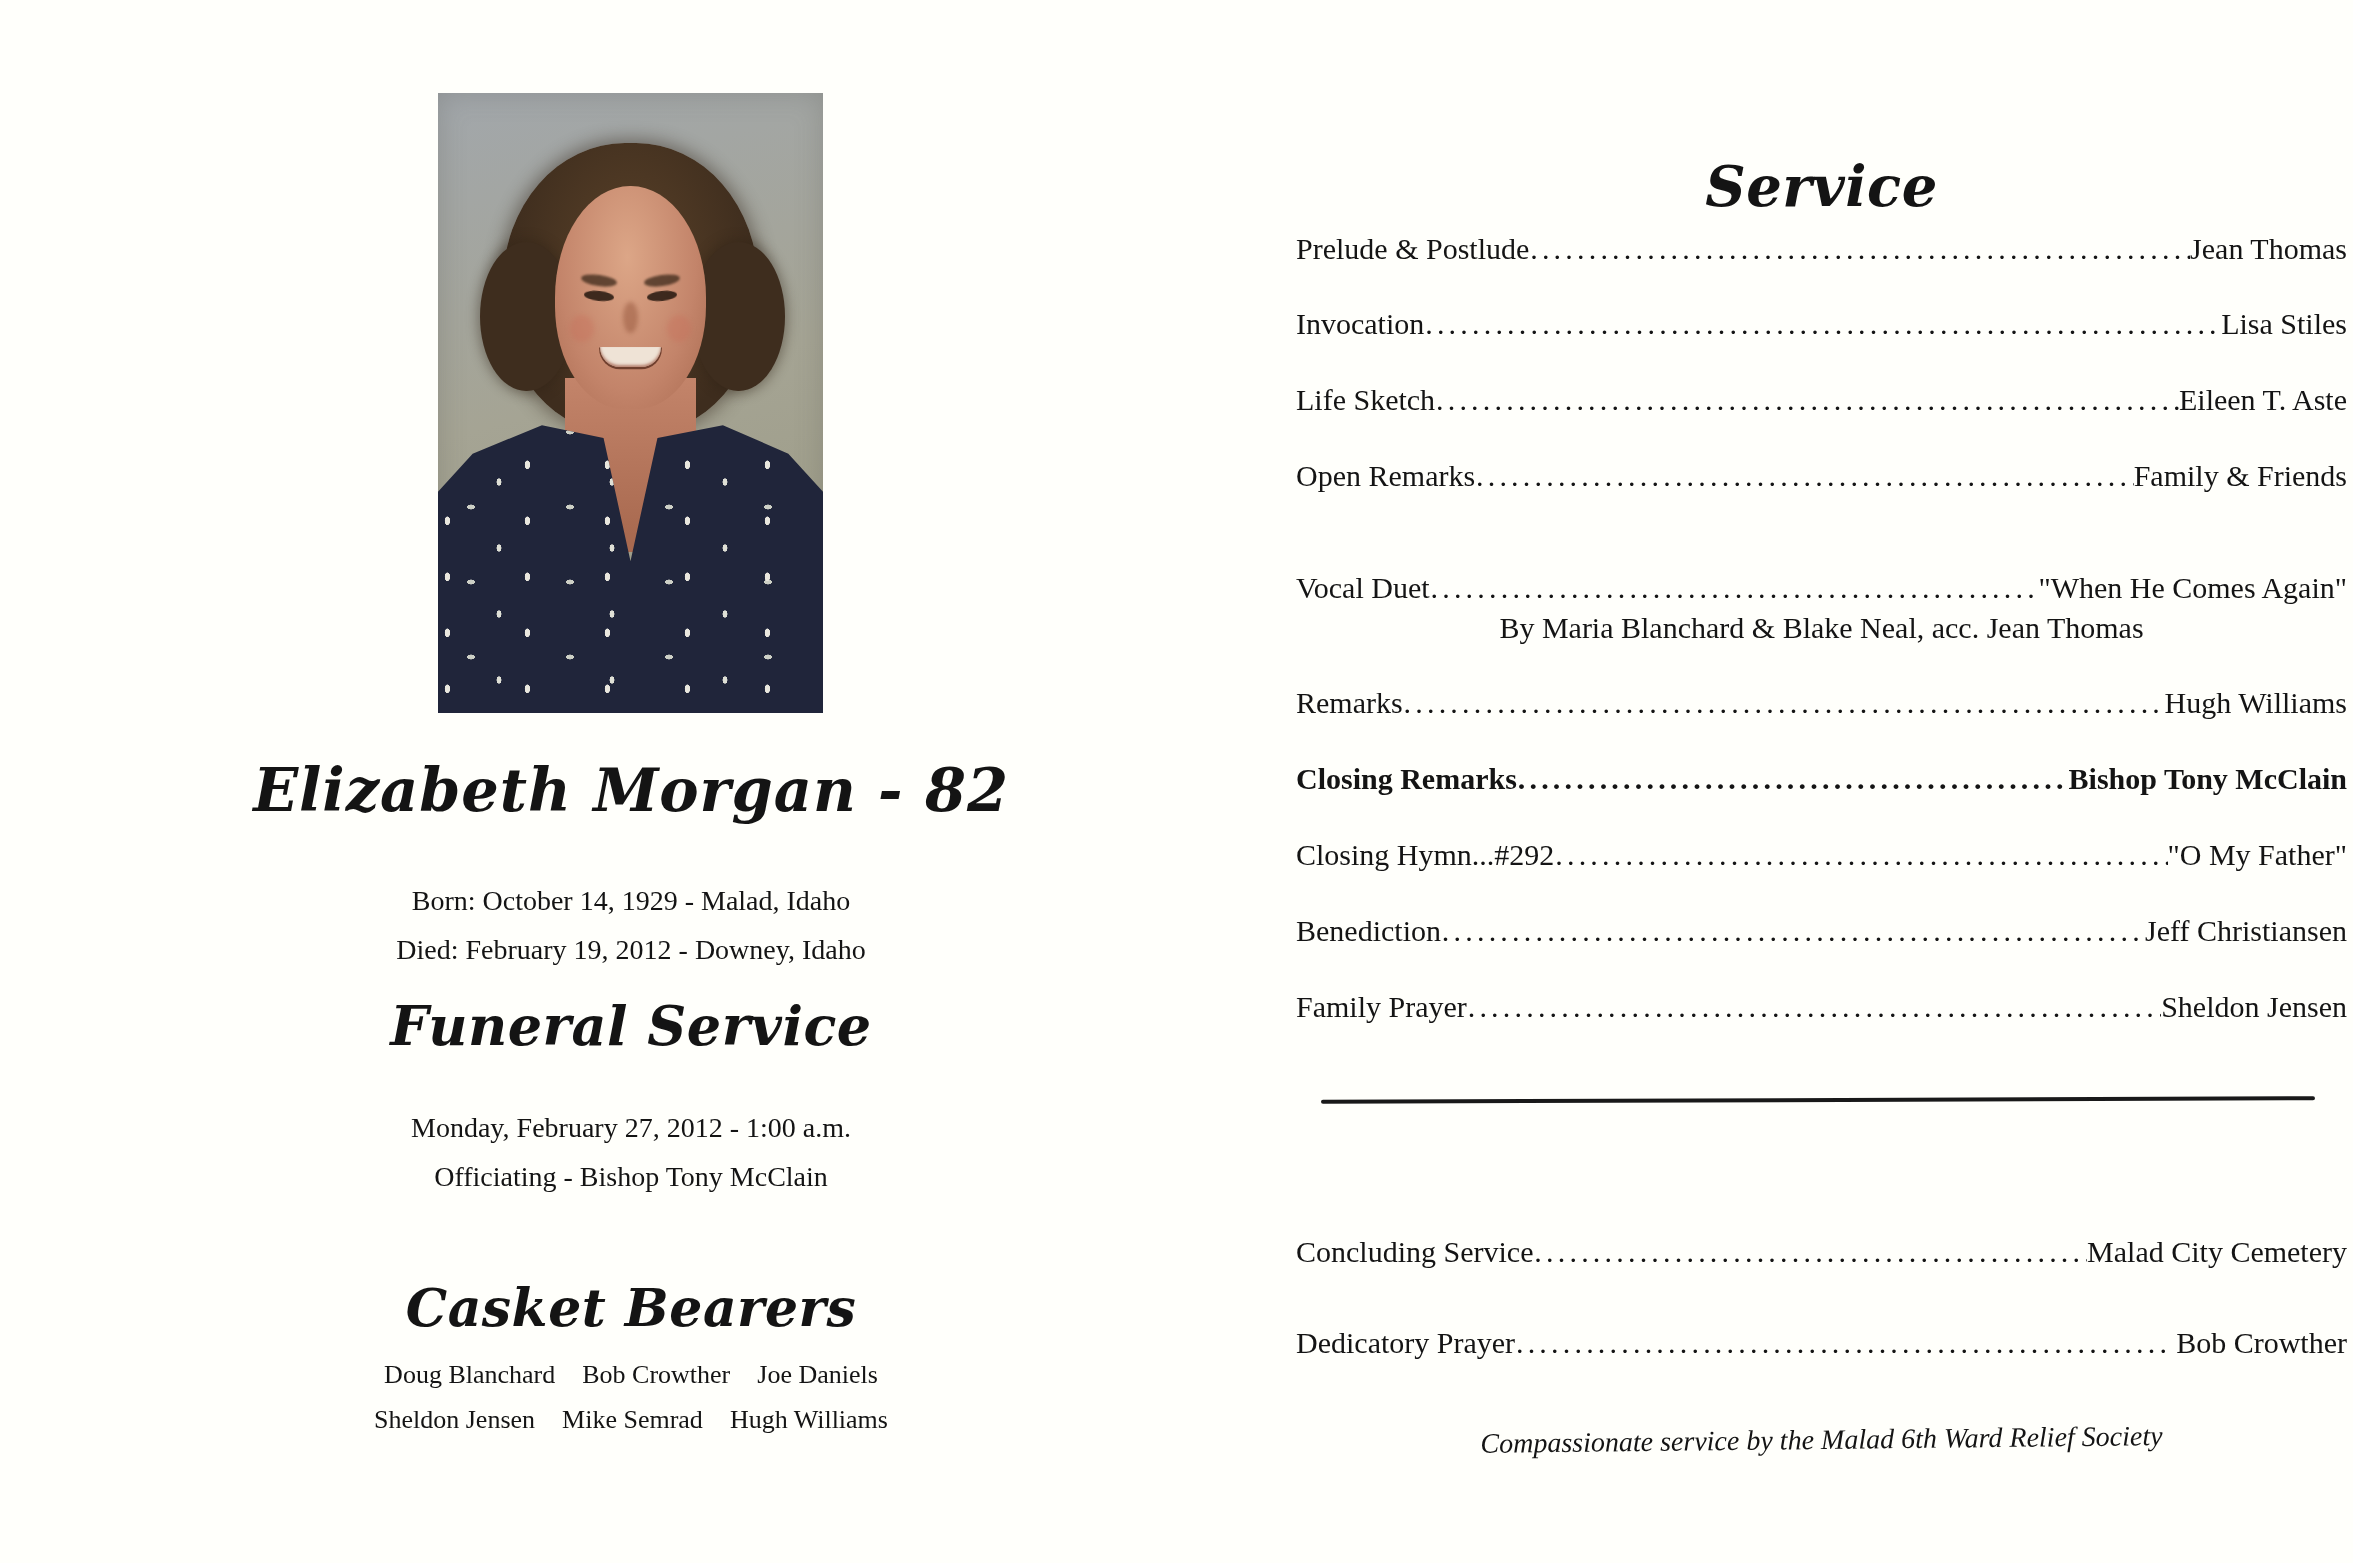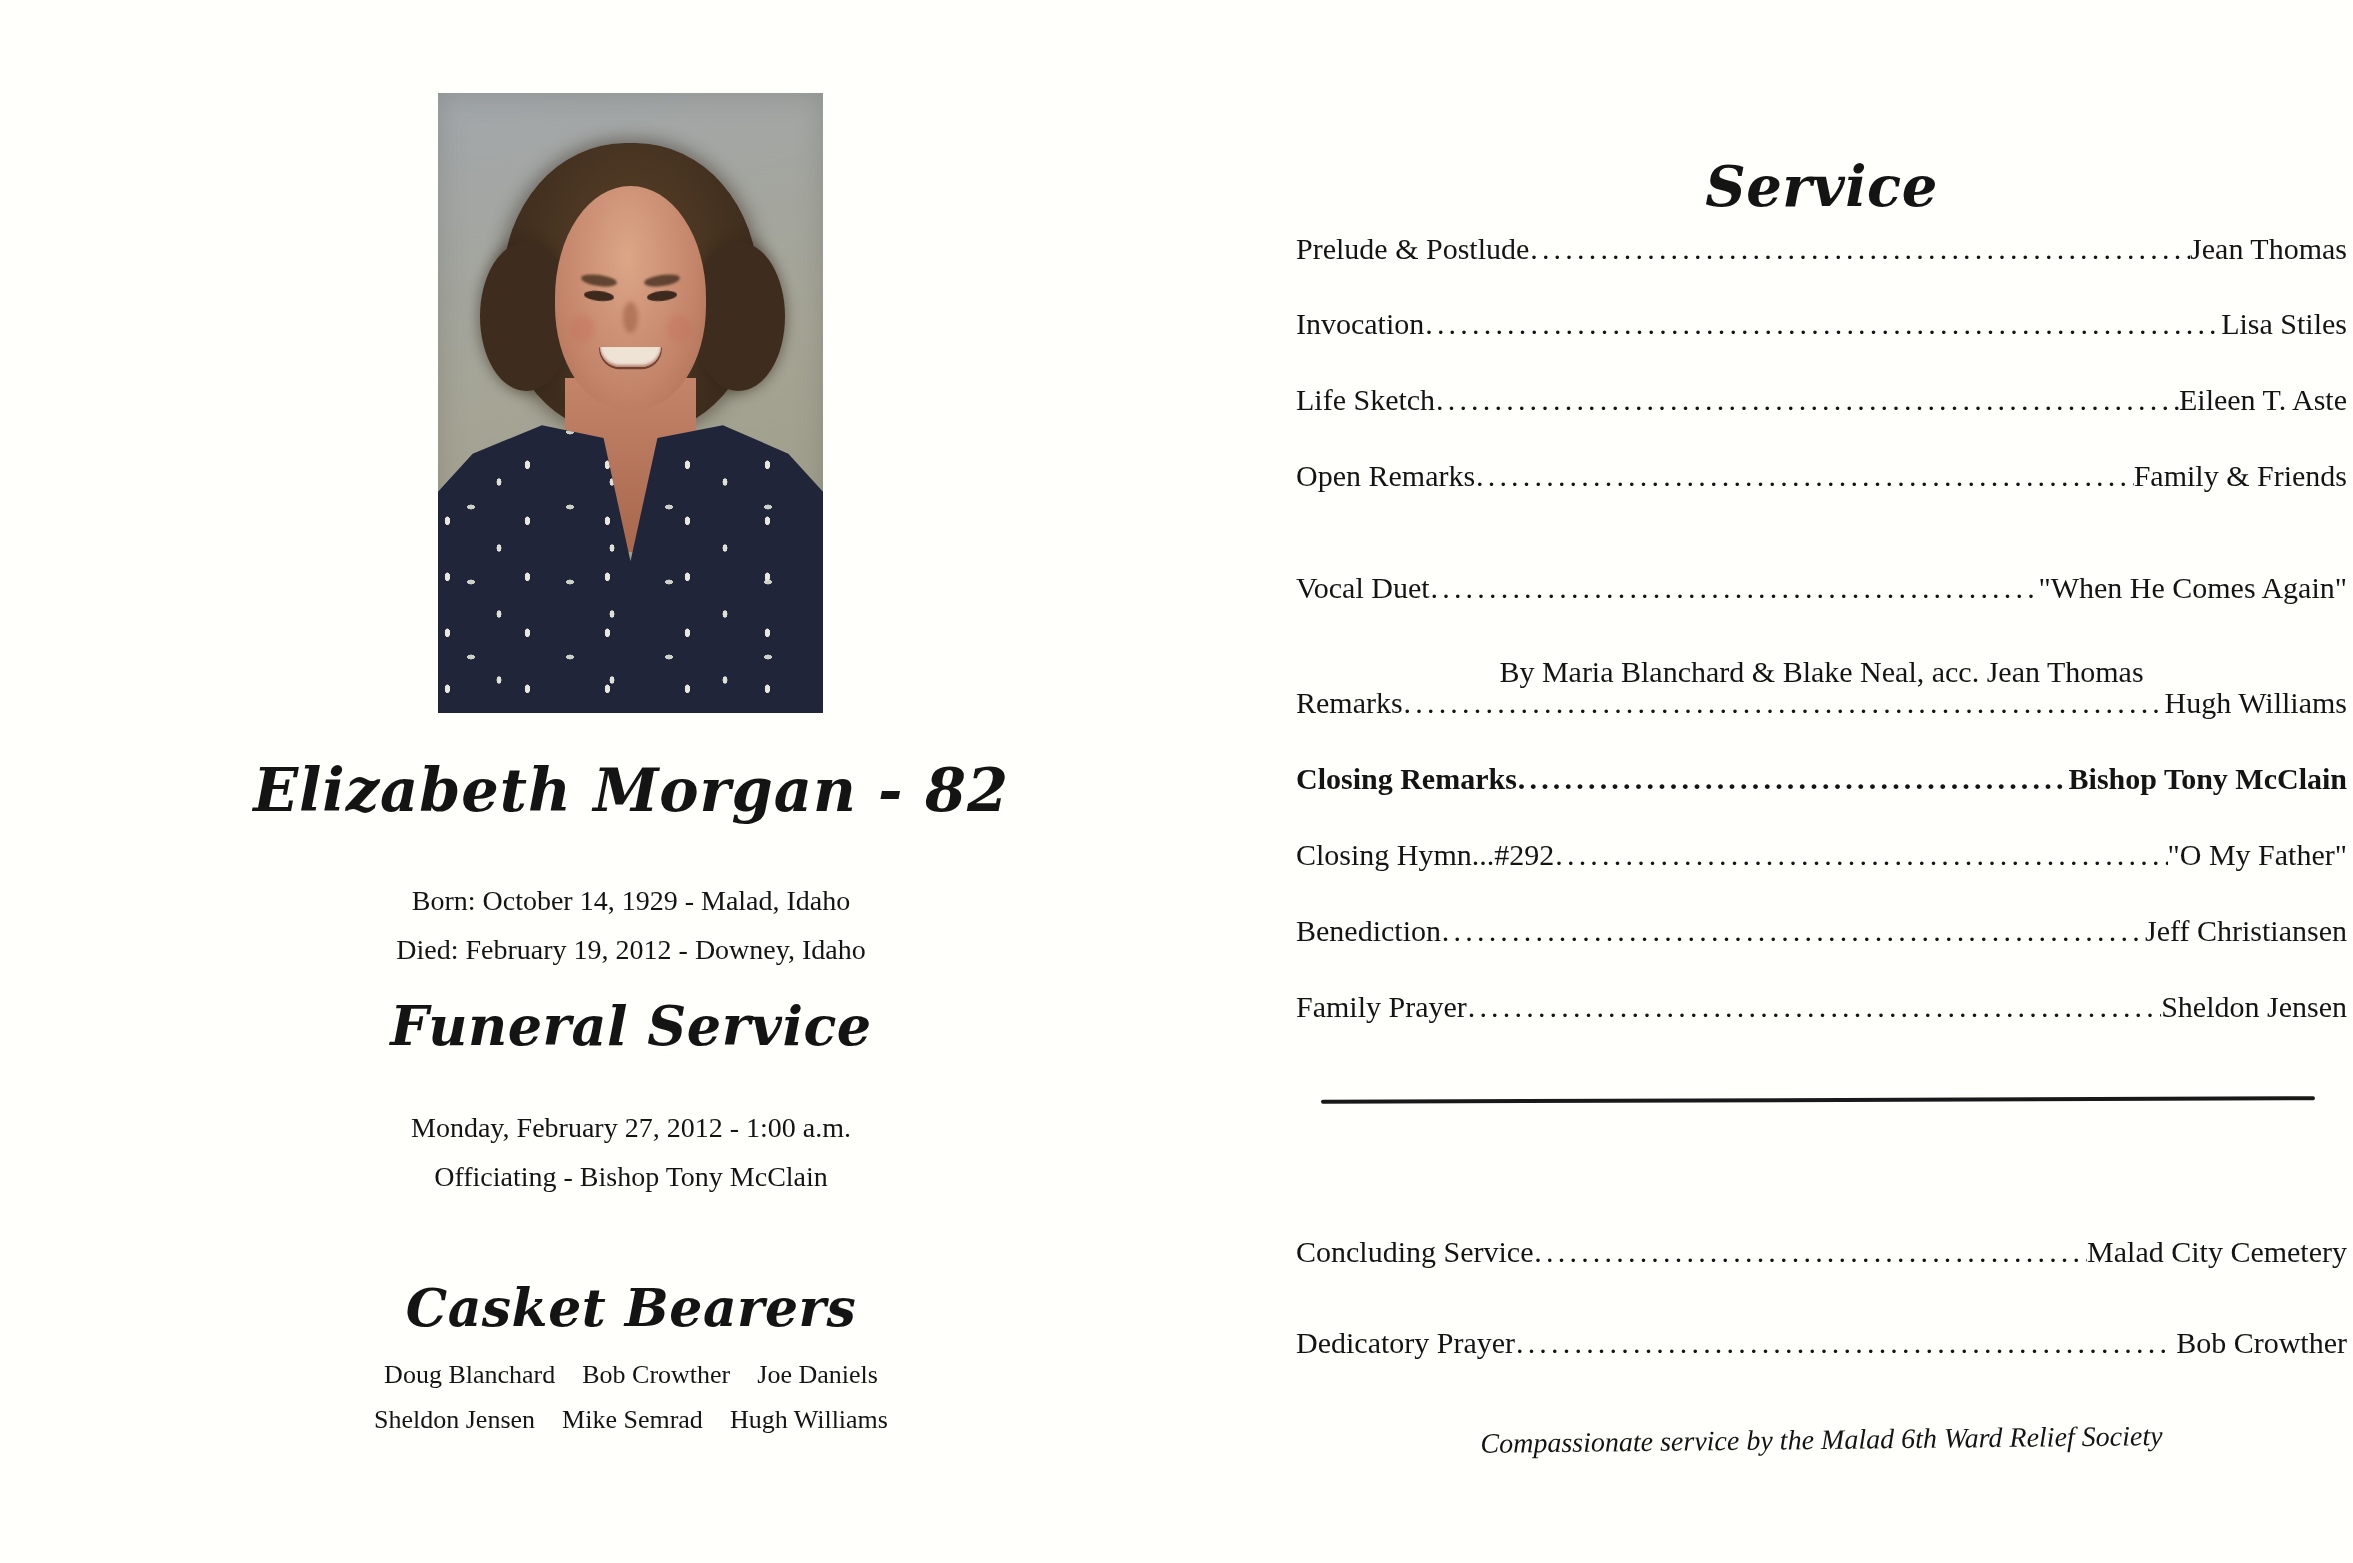--- a/index.html
+++ b/index.html
@@ -115,21 +115,21 @@
     position: absolute; top: 1098px; left: 24.5px; width: 994px; height: 4.2px;
     background: #191919; border-radius: 2.4px; transform: rotate(-0.2deg);
   }
   .footer-note {
     position: absolute; top: 1423px; left: 0; width: 100%; text-align: center;
     font-style: italic; font-size: 28px; line-height: 34px;
     transform: rotate(-0.65deg); white-space: nowrap;
   }
 
   .r0  { top: 231px; }  .r1  { top: 306px; }  .r2  { top: 382px; }
-  .r3  { top: 458px; }  .r4  { top: 534px; margin-top: 36px; } .note { top: 610px; margin-top: 44px; }
+  .r3  { top: 458px; }  .r4  { top: 534px; margin-top: 36px; } .note { top: 610px; }
   .r5  { top: 685px; } .r6  { top: 761px; font-weight: bold; } .r7  { top: 837px; }
   .r8  { top: 913px; } .r9  { top: 989px; }
   .c0  { top: 1234px; } .c1  { top: 1325px; }
 </style>
 </head>
 <body style="background: rgb(255, 255, 251);">
 
 <div class="photo">
   <div class="hair"></div>
   <div class="hair-lobe-left"></div>

